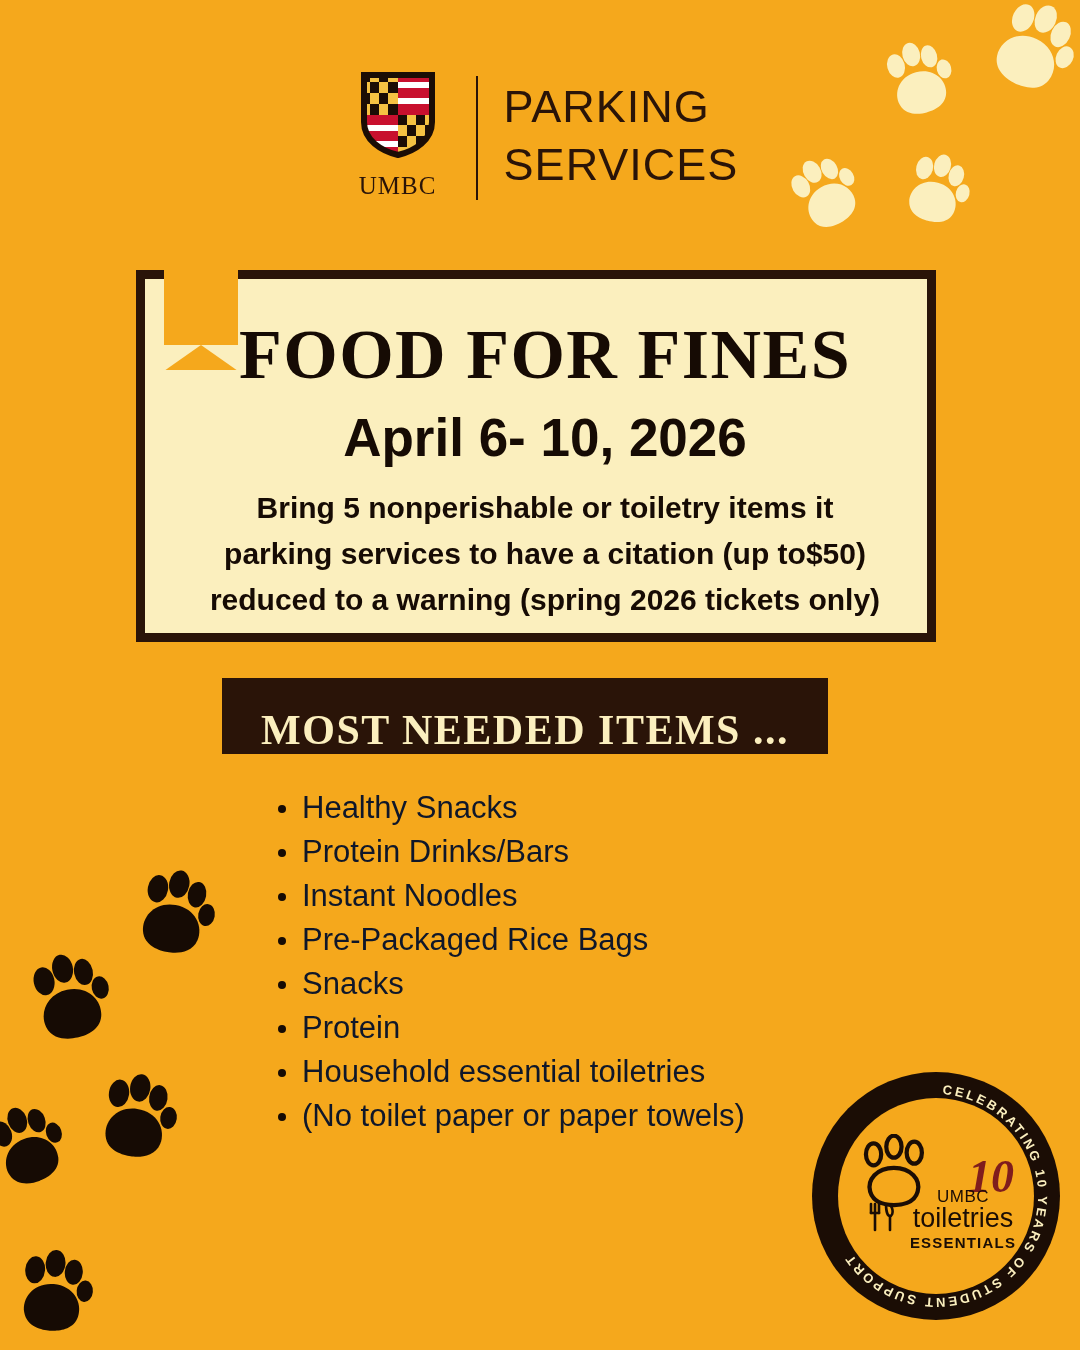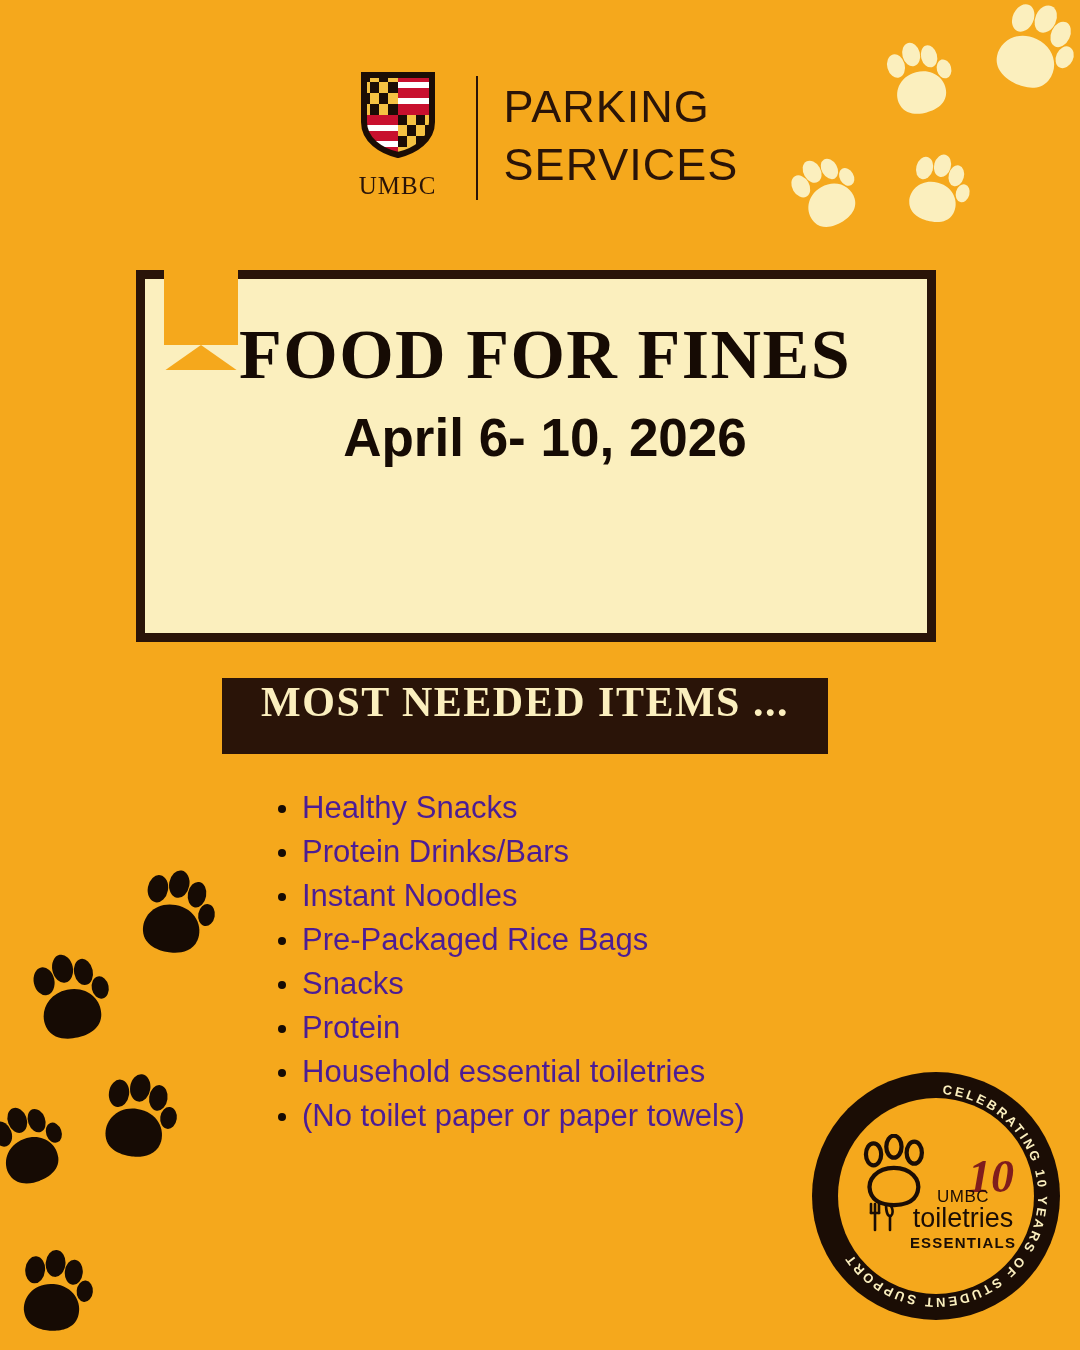--- a/index.html
+++ b/index.html
@@ -141,21 +141,21 @@
 
   
   .banner {
     position: absolute;
     left: 222px;
     top: 678px;
     width: 606px;
     height: 76px;
     background: #2A1408;
     display: flex;
-    align-items: flex-start;
+    align-items: flex-end;
     justify-content: center;
   }
   .banner span {
     font-family: "Liberation Serif", serif;
     font-weight: 700;
     font-size: 42px;
     letter-spacing: 1.5px;
     color: #FBEFBE;
   }
 
@@ -166,21 +166,21 @@
     top: 786px;
     margin: 0;
     padding: 0 0 0 34px;
     list-style: none;
   }
   .items li {
     position: relative;
     font-family: "Liberation Sans", sans-serif;
     font-size: 31px;
     line-height: 44px;
-    color: #4c1d95;
+    color: #0f172a;
     white-space: nowrap;
   }
   .items li:before {
     content: "";
     position: absolute;
     left: -24px;
     top: 19px;
     width: 8px;
     height: 8px;
     background: #160B04;
@@ -414,20 +414,25 @@
       <ellipse cx="71" cy="25" rx="10" ry="14"></ellipse>
       <ellipse cx="85" cy="45" rx="9" ry="12"></ellipse>
       <path d="M50,40 C72,40 84,58 80,74 C76,90 58,92 50,92 C42,92 24,90 20,74 C16,58 28,40 50,40 Z"></path>
     </g>
   </svg>
 </div>
 
 <div class="card">
   <div class="title">FOOD FOR FINES</div>
   <div class="dates">April 6- 10, 2026</div>
+  <div class="blurb">
+    <div>Bring 5 nonperishable or toiletry items it</div>
+    <div>parking services to have a citation (up to$50)</div>
+    <div>reduced to a warning (spring 2026 tickets only)</div>
+  </div>
 </div>
 <div class="ribbon"></div>
 
 <div class="banner">
   <span>MOST NEEDED ITEMS ...</span>
 </div>
 
 <ul class="items">
   <li>Healthy Snacks</li>
   <li>Protein Drinks/Bars</li>

